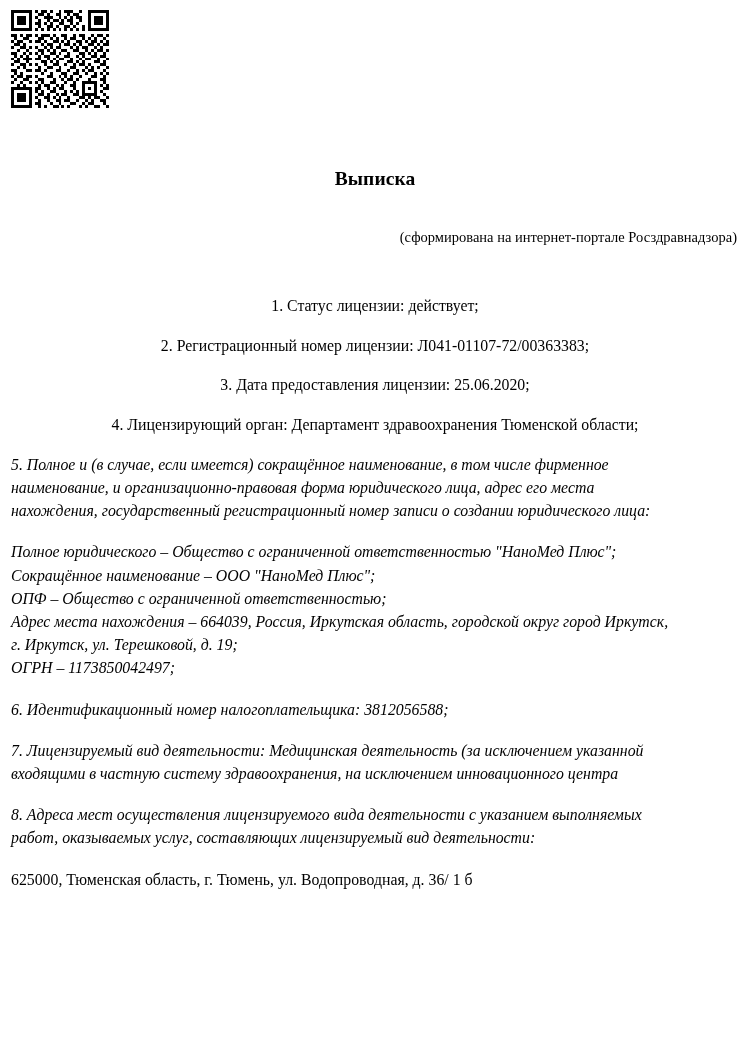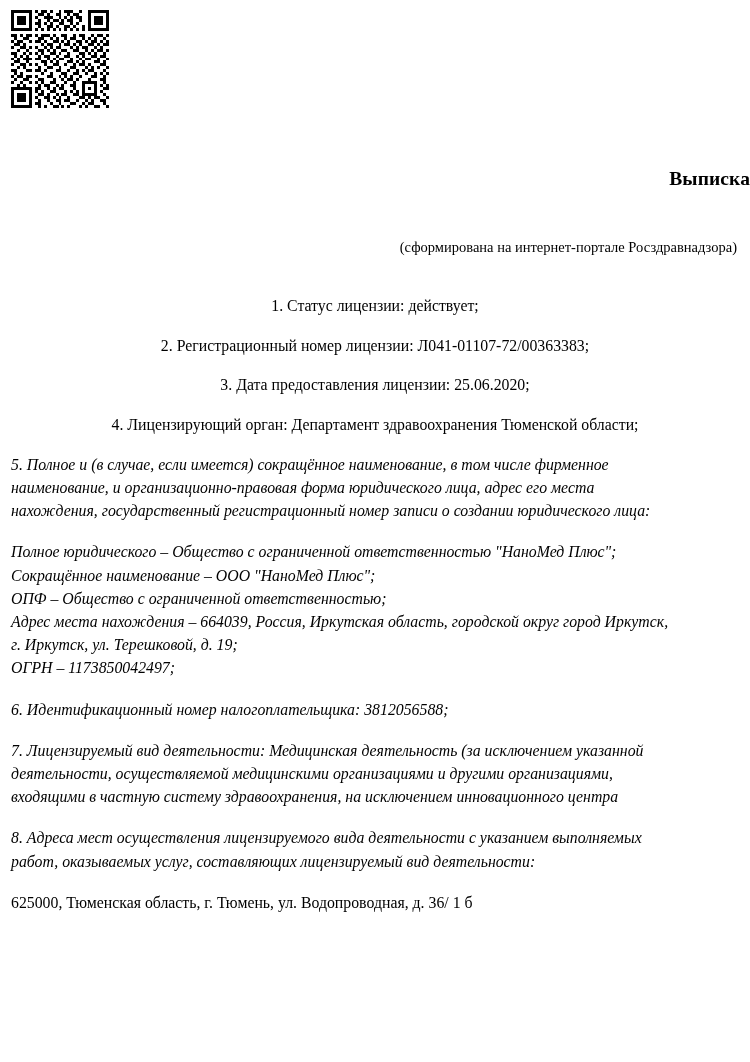--- a/index.html
+++ b/index.html
@@ -31,32 +31,32 @@
     height: 98px;
   }
   .qr-wrap svg { display: block; width: 98px; height: 98px; }
 
   
   .title-block {
     position: absolute;
     left: 0;
     top: 166px;
     width: 750px;
-    text-align: right;
+    text-align: center;
   }
   .title-line {
     font-weight: bold;
     font-size: 19.5px;
     line-height: 26px;
     letter-spacing: 0.1px;
   }
   .subtitle {
     position: absolute;
     left: 0;
-    top: 238px;
+    top: 228px;
     width: 750px;
     padding-right: 13px;
     box-sizing: border-box;
     text-align: right;
     font-size: 14.5px;
     line-height: 19px;
   }
 
   
   .body-area {
@@ -437,21 +437,20 @@
       <p class="para tight">ОПФ – Общество с ограниченной ответственностью;</p>
       <p class="para tight">Адрес места нахождения – 664039, Россия, Иркутская область, городской округ город Иркутск,</p>
       <p class="para tight">г. Иркутск, ул. Терешковой, д. 19;</p>
       <p class="para tight">ОГРН – 1173850042497;</p>
     </div>
 
     <p class="para gap-block">6. Идентификационный номер налогоплательщика: 3812056588;</p>
 
     <div class="gap-block">
       <p class="para tight">7. Лицензируемый вид деятельности: Медицинская деятельность (за исключением указанной</p>
-      <p class="para tight">деятельности, осуществляемой медицинскими организациями и другими организациями,</p>
       <p class="para tight">входящими в частную систему здравоохранения, на исключением инновационного центра</p>
     </div>
 
     <div class="gap-block">
       <p class="para tight">8. Адреса мест осуществления лицензируемого вида деятельности с указанием выполняемых</p>
       <p class="para tight">работ, оказываемых услуг, составляющих лицензируемый вид деятельности:</p>
     </div>
 
     <p class="para">625000, Тюменская область, г. Тюмень, ул. Водопроводная, д. 36/ 1 б</p>
 

